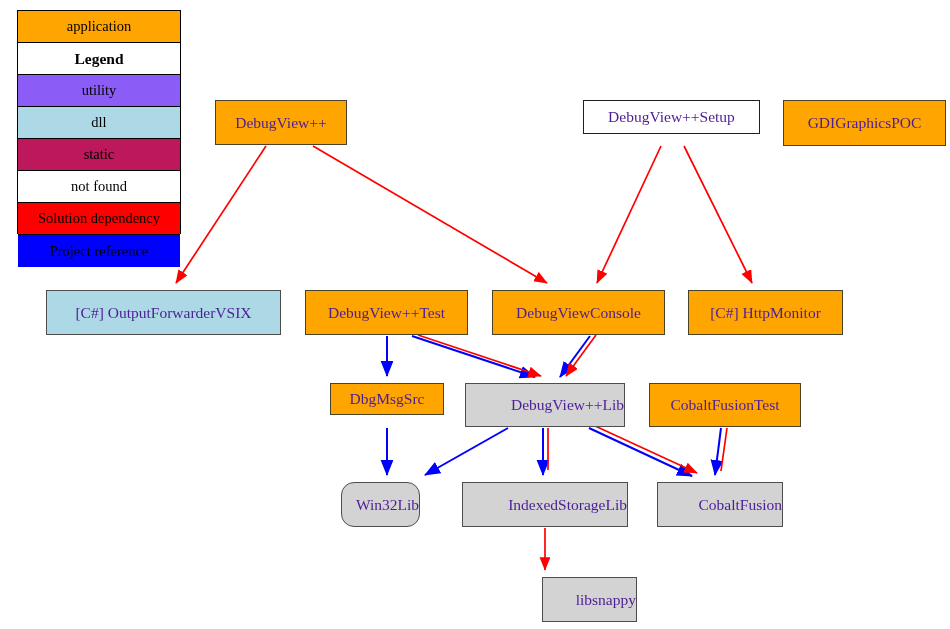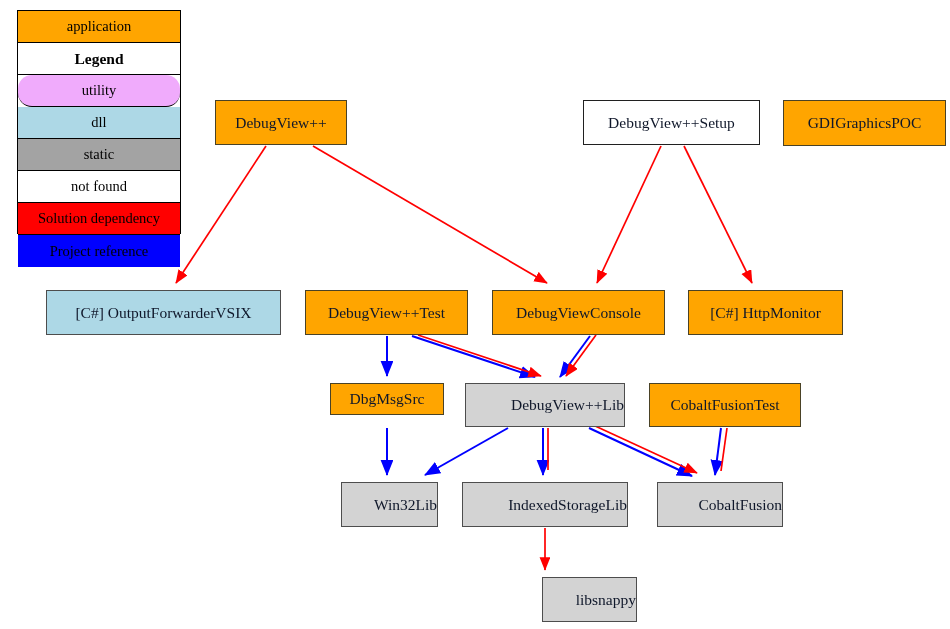--- a/index.html
+++ b/index.html
@@ -3,37 +3,37 @@
 <meta charset="utf-8">
 <style>
   html,body{margin:0;padding:0;background:#ffffff;}
   body{width:950px;height:629px;position:relative;overflow:hidden;
        font-family:"Liberation Serif","DejaVu Serif",serif;}
   #canvas{position:absolute;left:0;top:0;width:950px;height:629px;}
   svg#edges{position:absolute;left:0;top:0;width:950px;height:629px;pointer-events:none;}
 
   .node{position:absolute;box-sizing:border-box;border:1.6px solid #3b3b32;
         display:flex;align-items:center;justify-content:center;
-        font-size:15.5px;color:#0f172a;white-space:nowrap;z-index:3;}
+        font-size:15.5px;color:#4c1d95;white-space:nowrap;z-index:3;}
   .node.app{background:#FFA500;border-color:#4a4226;}
   .node.dll{background:#ADD8E6;border-color:#4d4d4d;align-items:center;}
   .node.static{background:#D3D3D3;border-color:#4d4d4d;justify-content:flex-end;}
   .node.notfound{background:#FFFFFF;border-color:#202020;}
 
   
   #legend{position:absolute;left:17px;top:10px;width:164px;height:224px;
           border:1.4px solid #000;box-sizing:border-box;z-index:4;background:#fff;}
   .lrow{height:32px;box-sizing:border-box;border-bottom:1.4px solid #000;
         display:flex;align-items:center;justify-content:center;font-size:14.5px;color:#000;}
   .lrow:last-child{border-bottom:none;}
   .lrow.title{font-weight:bold;font-size:15.5px;background:#fff;}
   .lrow.app{background:#FFA500;}
-  .lrow.util{background:#f0abfc;border-radius:14px;}
+  .lrow.util{background:#8b5cf6;}
   .lrow.dll{background:#ADD8E6;}
-  .lrow.static{background:#a3a3a3;font-family:Liberation Serif, serif;}
+  .lrow.static{background:#be185d;font-family:Liberation Serif, serif;}
   .lrow.nf{background:#FFFFFF;}
   .lrow.sol{background:#FF0000;}
   .lrow.proj{background:#0000FF;}
 </style>
 </head>
 <body>
 
 <div id="canvas">
 
   <svg id="edges" viewBox="0 0 950 629">
@@ -86,21 +86,21 @@
     <div class="lrow static">static</div>
     <div class="lrow nf">not found</div>
     <div class="lrow sol">Solution dependency</div>
     <div class="lrow proj">Project reference</div>
   </div>
 
   <div id="nodes">
       <div class="node app" style="left: 215px; top: 100px; width: 132px; height: 45px; background: rgb(255, 165, 0);">
         <span>DebugView++</span>
       </div>
-      <div class="node notfound" style="left: 583px; top: 100px; width: 177px; height: 45px; background: rgb(255, 255, 255);">
+      <div class="node notfound" style="left: 583px; top: 100px; width: 177px; height: 34px; background: rgb(255, 255, 255);">
         <span>DebugView++Setup</span>
       </div>
       <div class="node app" style="left: 783px; top: 100px; width: 163px; height: 46px; background: rgb(255, 165, 0);">
         <span>GDIGraphicsPOC</span>
       </div>
       <div class="node dll" style="left: 46px; top: 290px; width: 235px; height: 45px; background: rgb(173, 216, 230);">
         <span>[C#] OutputForwarderVSIX</span>
       </div>
       <div class="node app" style="left: 305px; top: 290px; width: 163px; height: 45px; background: rgb(255, 165, 0);">
         <span>DebugView++Test</span>
@@ -113,21 +113,21 @@
       </div>
       <div class="node app" style="left: 330px; top: 383px; width: 114px; height: 32px; background: rgb(255, 165, 0);">
         <span>DbgMsgSrc</span>
       </div>
       <div class="node static" style="left: 465px; top: 383px; width: 160px; height: 44px; background: rgb(211, 211, 211);">
         <span>DebugView++Lib</span>
       </div>
       <div class="node app" style="left: 649px; top: 383px; width: 152px; height: 44px; background: rgb(255, 165, 0);">
         <span>CobaltFusionTest</span>
       </div>
-      <div class="node static" style="left: 341px; top: 482px; width: 97px; height: 45px; background: rgb(211, 211, 211);">
+      <div class="node static" style="left: 341px; top: 482px; width: 79px; height: 45px; background: rgb(211, 211, 211); border-radius: 13px;">
         <span>Win32Lib</span>
       </div>
       <div class="node static" style="left: 462px; top: 482px; width: 166px; height: 45px; background: rgb(211, 211, 211);">
         <span>IndexedStorageLib</span>
       </div>
       <div class="node static" style="left: 657px; top: 482px; width: 126px; height: 45px; background: rgb(211, 211, 211);">
         <span>CobaltFusion</span>
       </div>
       <div class="node static" style="left: 498px; top: 577px; width: 95px; height: 45px; background: rgb(211, 211, 211); margin-left: 44px;">
         <span>libsnappy</span>

